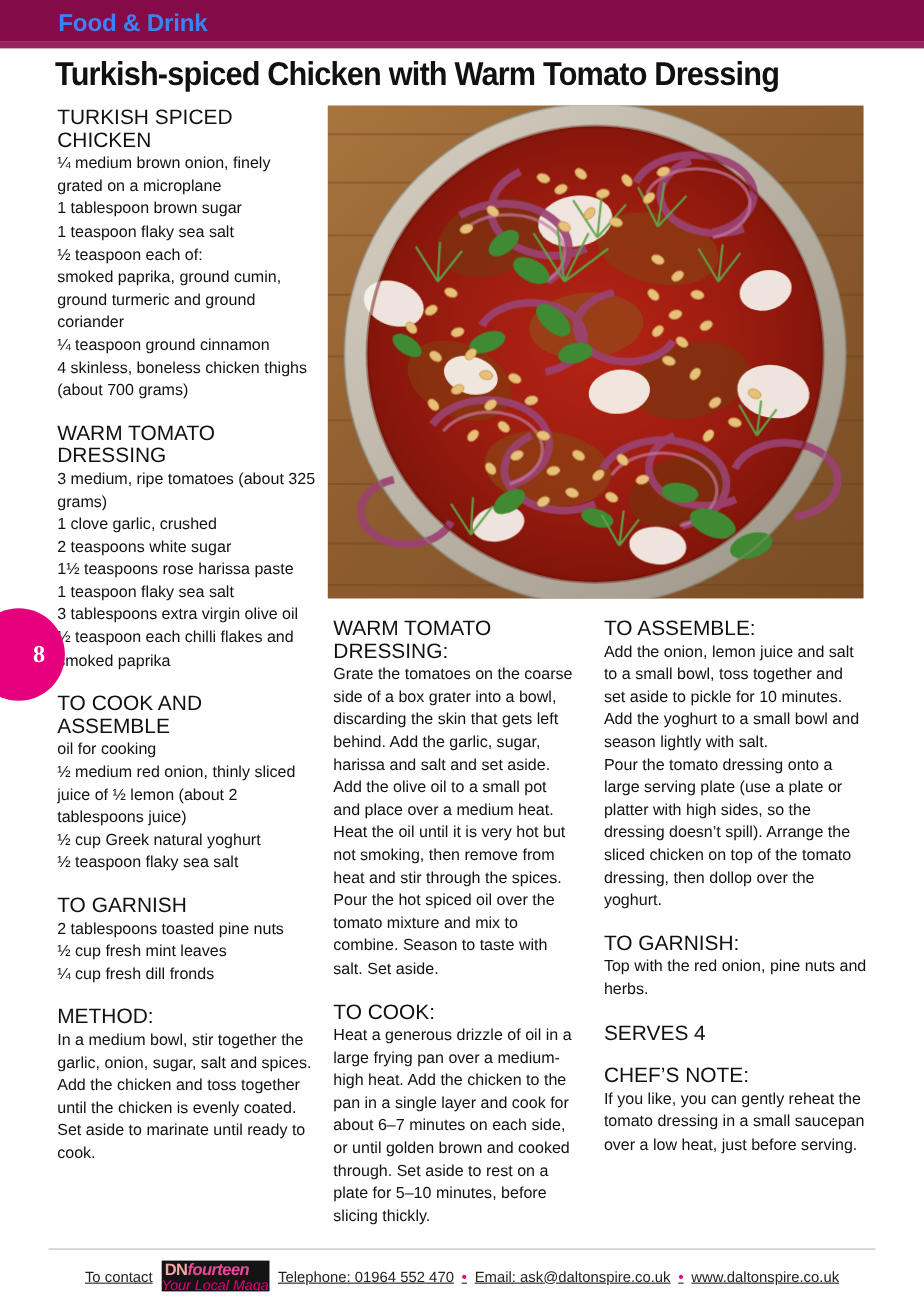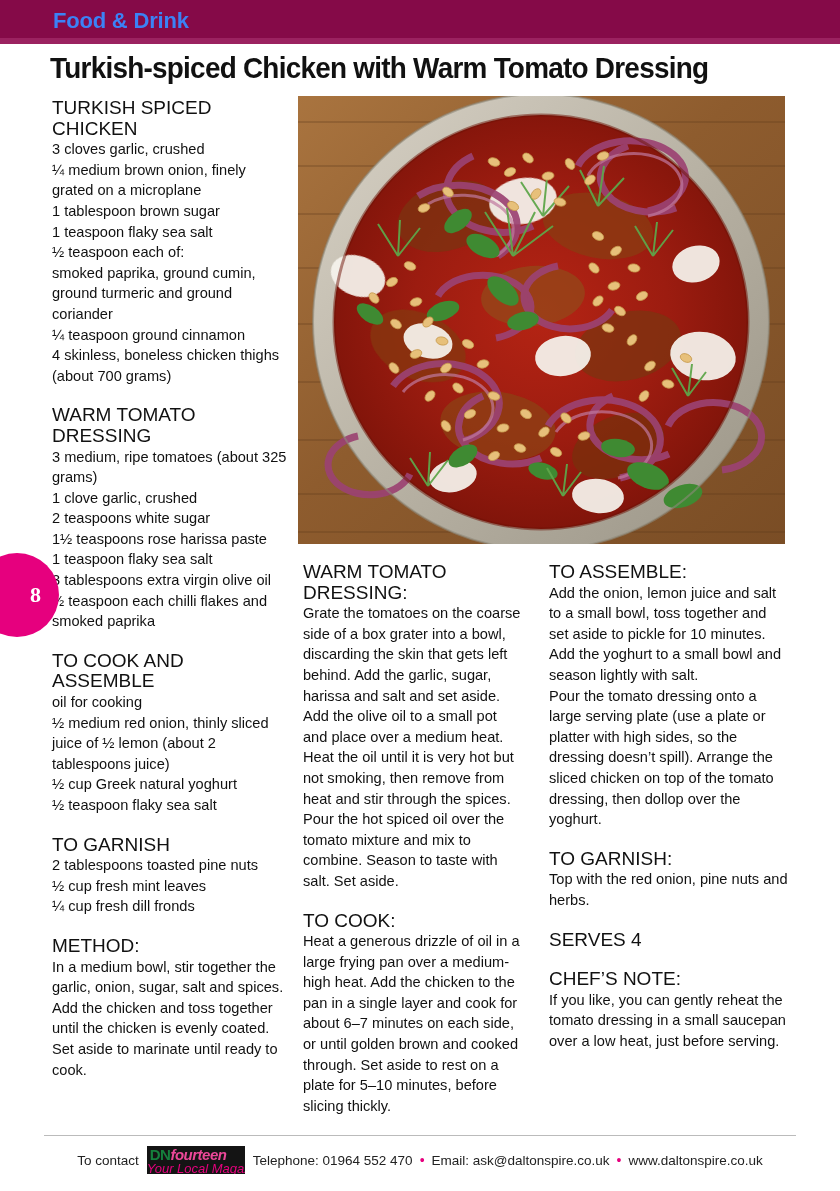--- a/index.html
+++ b/index.html
@@ -118,20 +118,21 @@
     position: absolute;
     left: 44px; top: 1144px;
     width: 752px;
     height: 32px;
     display: flex;
     align-items: center;
     justify-content: center;
     font-size: 13.5px;
     color: #222222;
     white-space: nowrap;
+    text-decoration: underline;
   }
   .footer .sep { color: #e6007e; margin: 0 7px; font-size: 14px; }
   .footer-pre { margin-right: 8px; }
   .footer-post { margin-left: 8px; }
 
   .logo {
     display: inline-block;
     position: relative;
     width: 98px;
     height: 28px;
@@ -146,21 +147,21 @@
     height: 17px;
     line-height: 17px;
     font-size: 15px;
     font-weight: bold;
     font-style: italic;
     letter-spacing: -0.5px;
     text-align: left;
     padding-left: 3px;
     box-sizing: border-box;
   }
-  .logo-dn { color: #15803d; font-style: normal; }
+  .logo-dn { color: #fca5a5; font-style: normal; }
   .logo-fourteen { color: #ec4899; }
   .logo-sub {
     position: absolute;
     left: 0; top: 17px;
     width: 98px;
     height: 11px;
     line-height: 11px;
     text-align: center;
     font-size: 13px;
     font-style: italic;
@@ -327,21 +328,20 @@
       <ellipse cx="126" cy="112" rx="6" ry="4" transform="rotate(-20 126 112)"></ellipse>
       <ellipse cx="150" cy="96" rx="6" ry="4" transform="rotate(38 150 96)"></ellipse>
     </g>
     <circle cx="243" cy="226" r="207" fill="none" stroke="#6d1206" stroke-width="3" opacity="0.5"></circle>
     <circle cx="243" cy="226" r="228" fill="none" stroke="#8e887a" stroke-width="2" opacity="0.6"></circle>
   </svg>
 </div>
 
 <div class="col col-left">
   <div class="heading">TURKISH SPICED CHICKEN</div>
-  <div class="para">3 cloves garlic, crushed</div>
   <div class="para">¼ medium brown onion, finely grated on a microplane</div>
   <div class="para">1 tablespoon brown sugar</div>
   <div class="para">1 teaspoon flaky sea salt</div>
   <div class="para" style="white-space: pre-line;">½ teaspoon each of:
 smoked paprika, ground cumin, ground turmeric and ground coriander</div>
   <div class="para">¼ teaspoon ground cinnamon</div>
   <div class="para">4 skinless, boneless chicken thighs (about 700 grams)</div>
 
   <div class="gap-md"></div>
 

